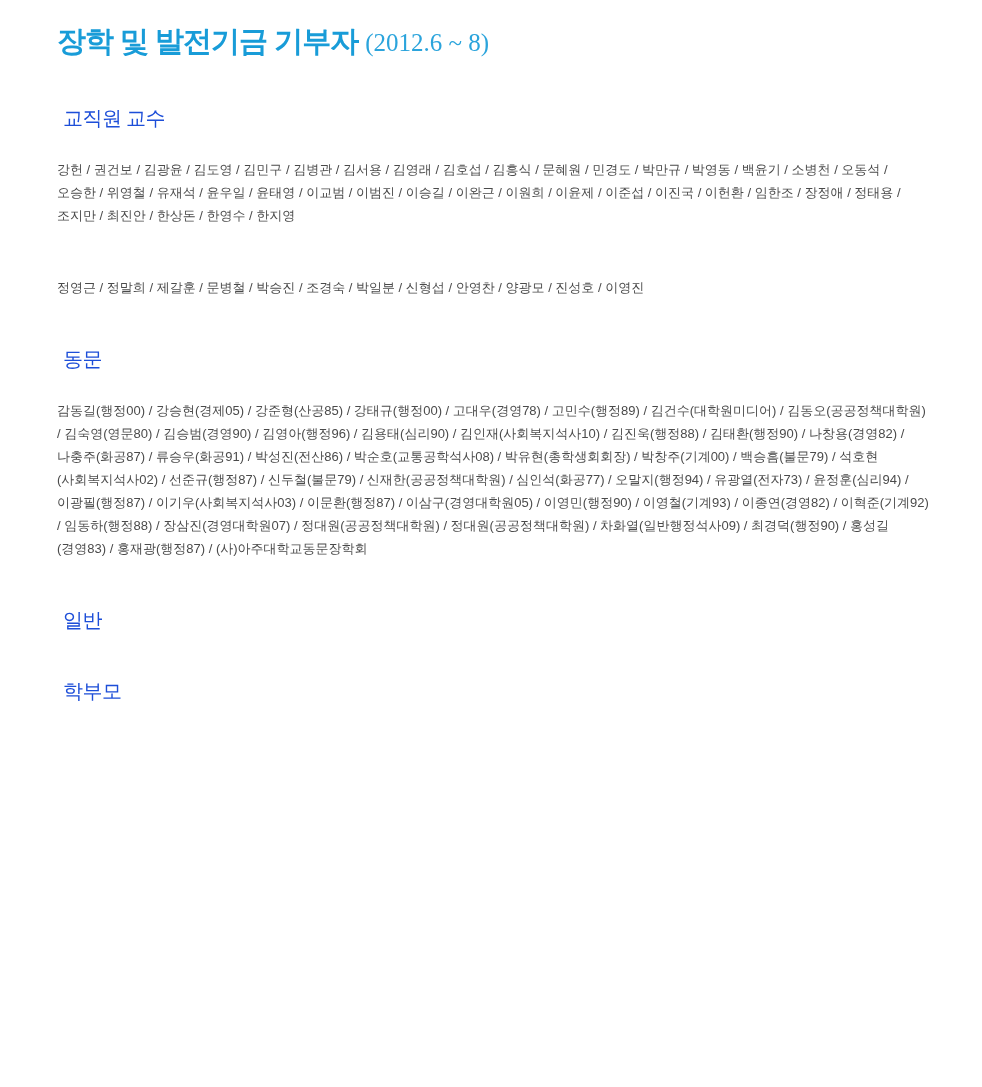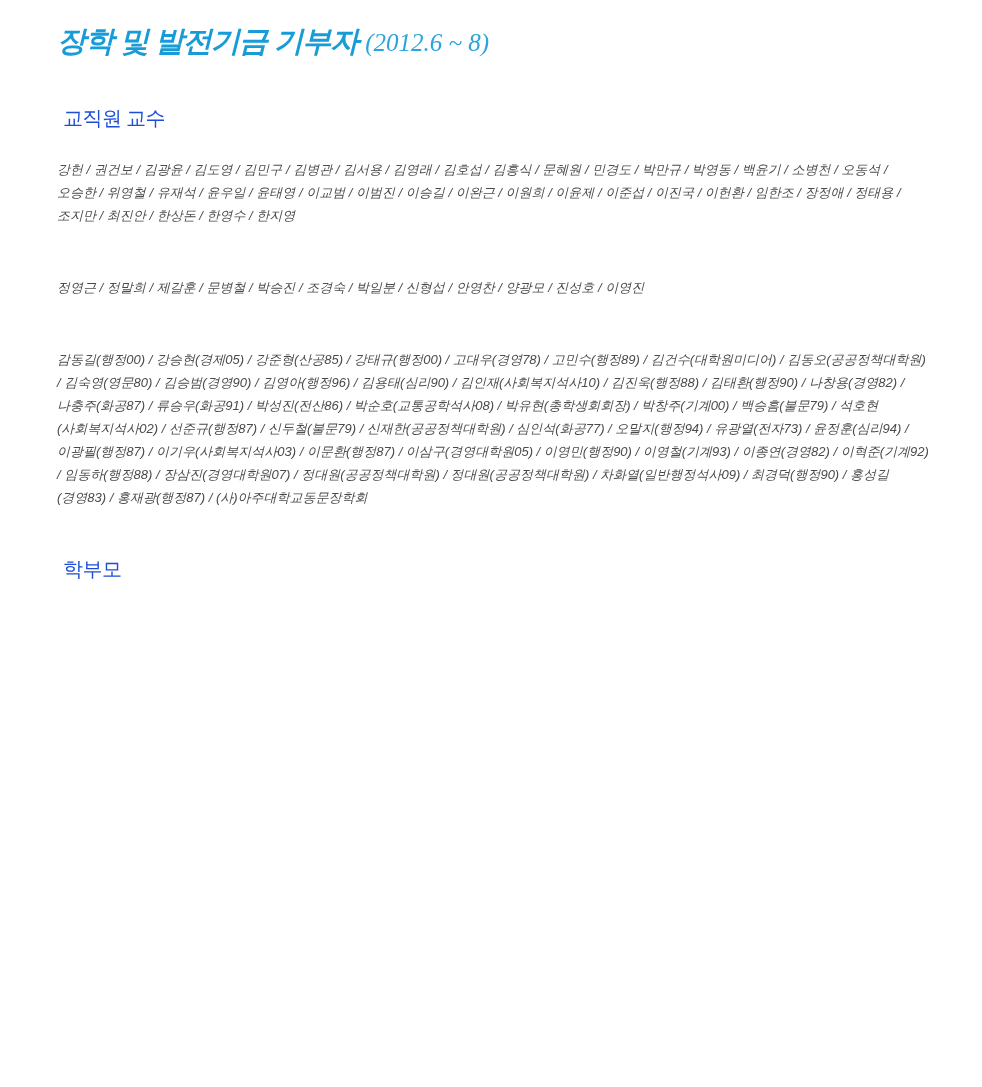--- a/index.html
+++ b/index.html
@@ -19,21 +19,20 @@
     padding: 26px 52px 20px 57px;
   }
   .page-title {
     margin: 0;
     font-family: "Liberation Sans", sans-serif;
     font-size: 29px;
     font-weight: bold;
     color: #189cd8;
     letter-spacing: -1px;
     line-height: 1.1;
-    font-style: italic;
   }
   .page-title .period {
     font-family: "Liberation Serif", serif;
     font-weight: normal;
     font-size: 25px;
     color: #2ba4dc;
     letter-spacing: 0;
   }
   .section {
     margin-top: 49px;
@@ -47,21 +46,20 @@
     letter-spacing: -0.5px;
     line-height: 1.1;
   }
   .names {
     margin: 0;
     font-size: 13px;
     line-height: 23px;
     color: #4a4a4a;
     max-width: 873px;
     word-break: keep-all;
-    font-style: italic;
   }
 </style>
 </head>
 <body>
 
 <div class="page">
 
   <h1 class="page-title"><span>장학 및 발전기금 기부자</span> <span class="period">(2012.6 ~ 8)</span></h1>
 
   <div class="section">
@@ -71,24 +69,26 @@
 
   <div class="section">
     <p class="names">정영근 / 정말희 / 제갈훈 / 문병철 / 박승진 / 조경숙 / 박일분 / 신형섭 / 안영찬 / 양광모 / 진성호 / 이영진</p>
   </div>
 
 
   <div class="section">
   </div>
 
   <div class="section">
+    <h2 class="section-heading">동문</h2>
     <p class="names">감동길(행정00) / 강승현(경제05) / 강준형(산공85) / 강태규(행정00) / 고대우(경영78) / 고민수(행정89) / 김건수(대학원미디어) / 김동오(공공정책대학원) / 김숙영(영문80) / 김승범(경영90) / 김영아(행정96) / 김용태(심리90) / 김인재(사회복지석사10) / 김진욱(행정88) / 김태환(행정90) / 나창용(경영82) / 나충주(화공87) / 류승우(화공91) / 박성진(전산86) / 박순호(교통공학석사08) / 박유현(총학생회회장) / 박창주(기계00) / 백승흠(불문79) / 석호현(사회복지석사02) / 선준규(행정87) / 신두철(불문79) / 신재한(공공정책대학원) / 심인석(화공77) / 오말지(행정94) / 유광열(전자73) / 윤정훈(심리94) / 이광필(행정87) / 이기우(사회복지석사03) / 이문환(행정87) / 이삼구(경영대학원05) / 이영민(행정90) / 이영철(기계93) / 이종연(경영82) / 이혁준(기계92) / 임동하(행정88) / 장삼진(경영대학원07) / 정대원(공공정책대학원) / 정대원(공공정책대학원) / 차화열(일반행정석사09) / 최경덕(행정90) / 홍성길(경영83) / 홍재광(행정87) / (사)아주대학교동문장학회</p>
   </div>
 
   <div class="section">
+    <h2 class="section-heading">일반</h2>
   </div>
 
   <div class="section">
     <h2 class="section-heading">학부모</h2>
 
   </div>
 
 </div>
 
 </body></html>

